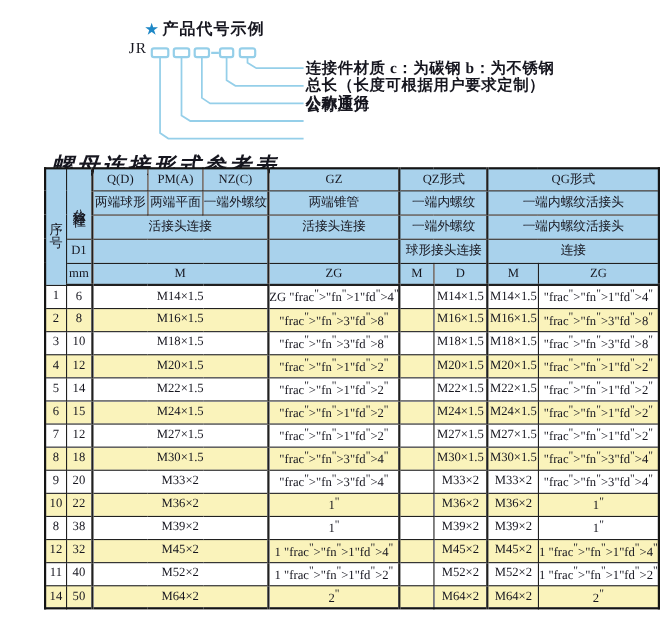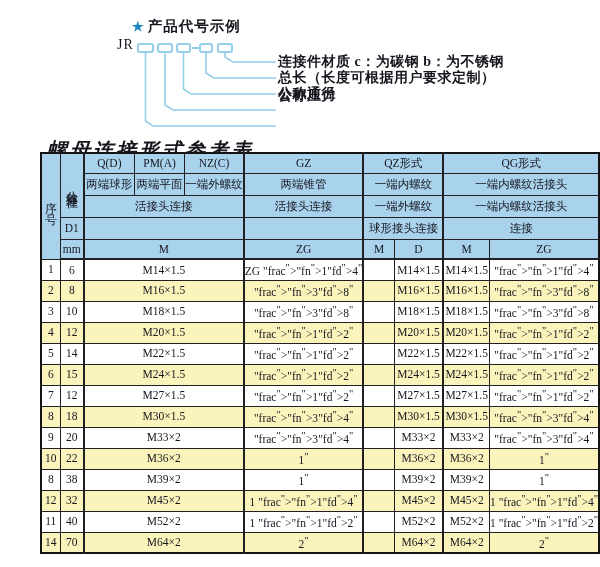--- a/index.html
+++ b/index.html
@@ -269,21 +269,21 @@
     <td>40</td>
     <td class="bl2" colspan="3">M52×2</td>
     <td class="bl2">1 <span class="&lt;span">"</span>frac<span class="inch">"</span>&gt;<span class="&lt;span">"</span>fn<span class="inch">"</span>&gt;1<span class="&lt;span">"</span>fd<span class="inch">"</span>&gt;2<span class="inch">"</span></td>
     <td class="bl2"></td>
     <td>M52×2</td>
     <td class="bl2">M52×2</td>
     <td>1 <span class="&lt;span">"</span>frac<span class="inch">"</span>&gt;<span class="&lt;span">"</span>fn<span class="inch">"</span>&gt;1<span class="&lt;span">"</span>fd<span class="inch">"</span>&gt;2<span class="inch">"</span></td>
   </tr>
         <tr class="alt">
     <td>14</td>
-    <td>70</td>
+    <td>50</td>
     <td class="bl2" colspan="3">M64×2</td>
     <td class="bl2">2<span class="inch">"</span></td>
     <td class="bl2"></td>
     <td>M64×2</td>
     <td class="bl2">M64×2</td>
     <td>2<span class="inch">"</span></td>
   </tr>
       </tbody>
   </table>
 </div>

